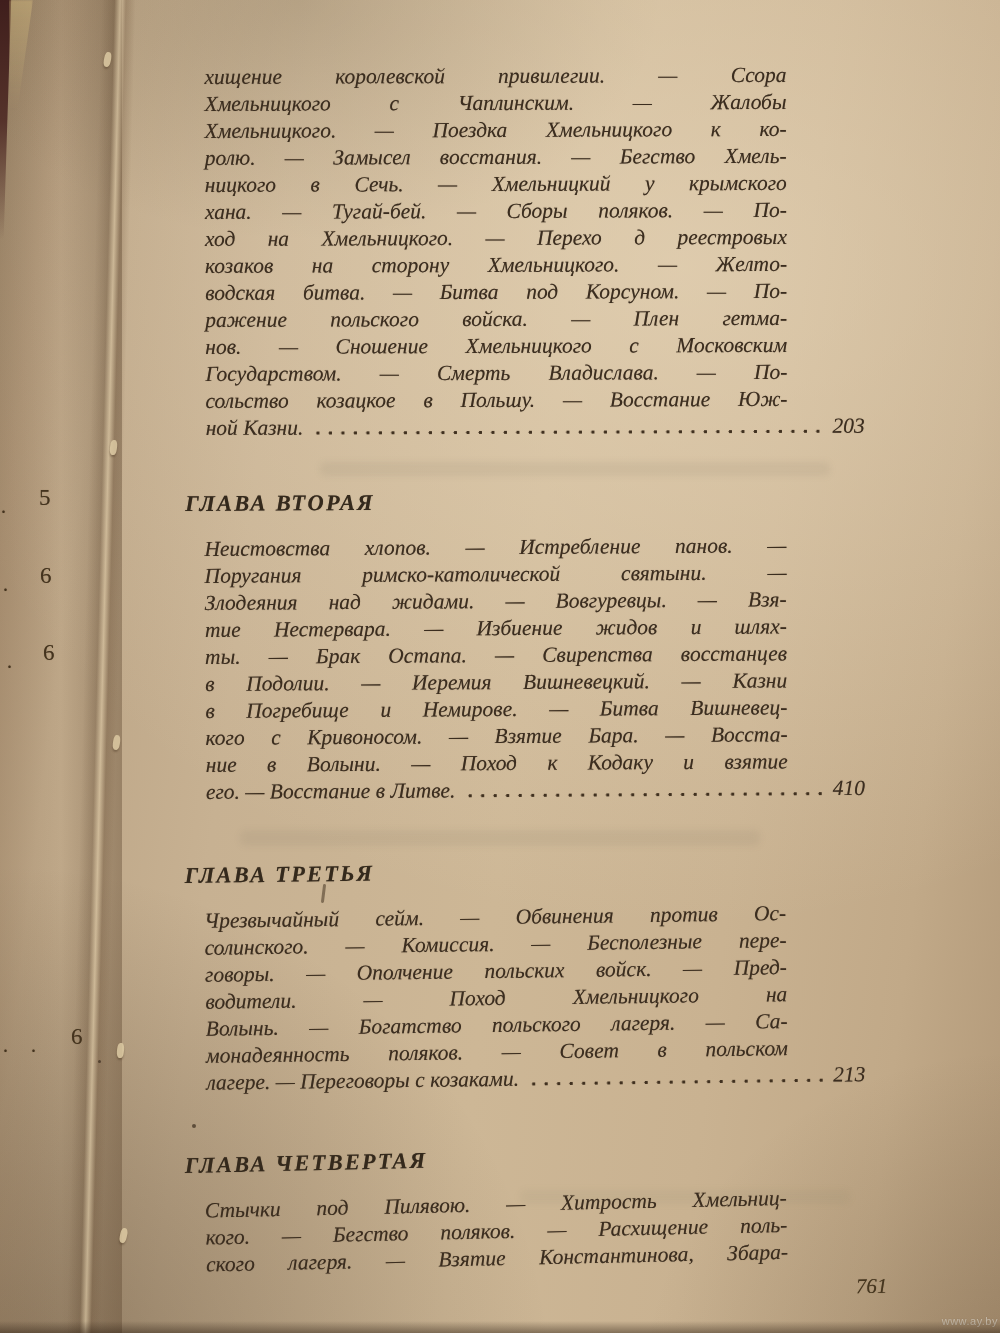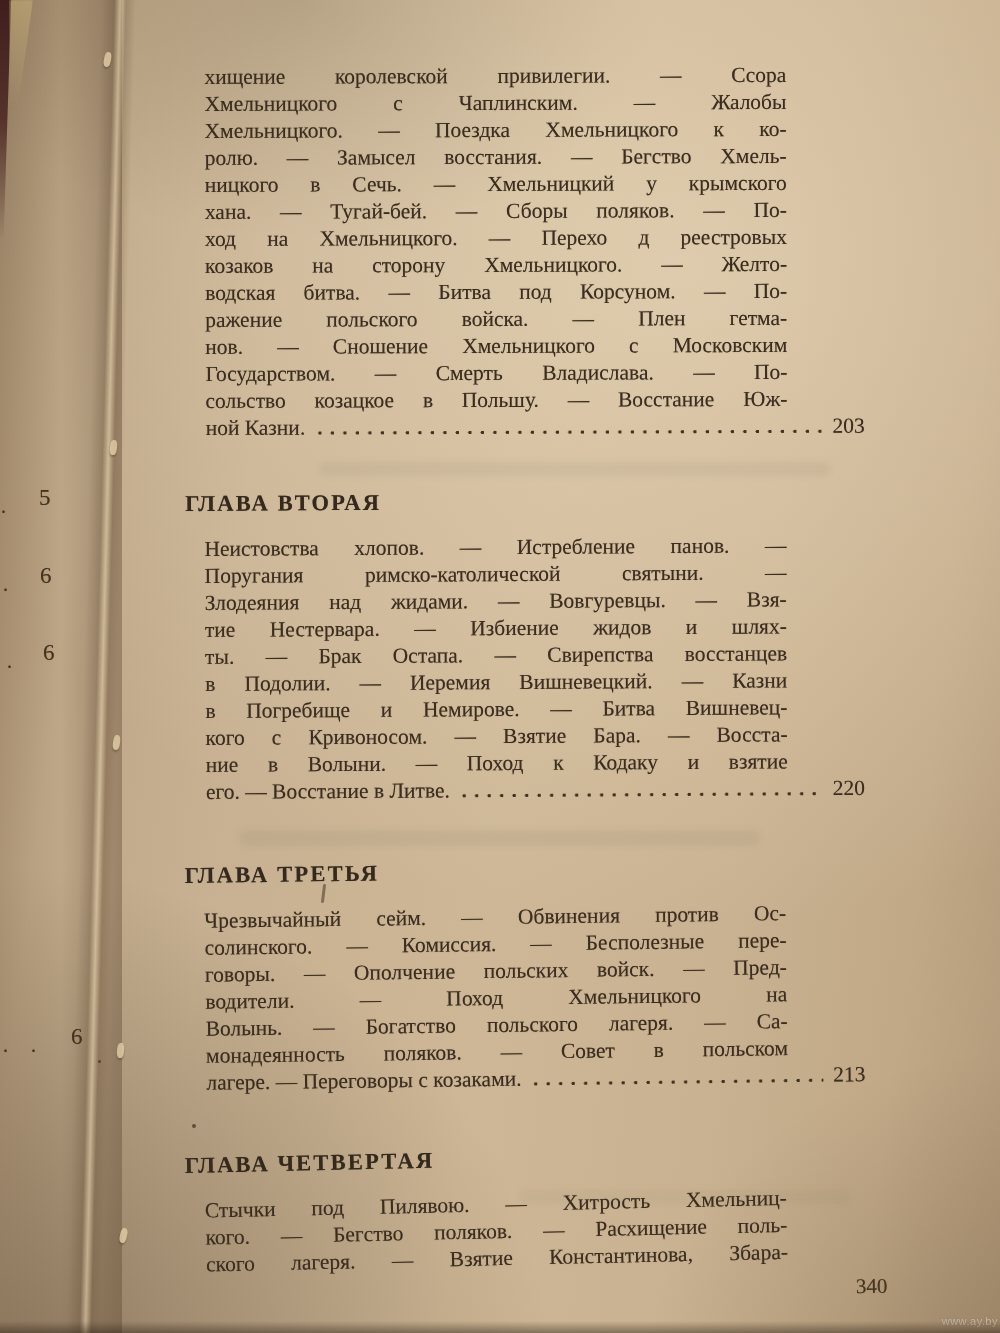--- a/index.html
+++ b/index.html
@@ -69,21 +69,21 @@
     background: rgba(70,52,35,0.55); transform: rotate(7deg); border-radius: 2px;
   }
   .speck {
     position: absolute; width: 4px; height: 4px; border-radius: 50%;
     background: rgba(58,44,30,0.7);
   }
   .speck.p1 { left: 192px; top: 1124px; }
   .speck.p2 { left: 98px;  top: 1060px; width: 3px; height: 3px; }
 
   
-  .toc { position: absolute; left: 0; top: 0; width: 1000px; height: 1333px; color: #3b2d1f; }
+  .toc { position: absolute; left: 0; top: 0; width: 1000px; height: 1333px; color: #3b2d1f; font-style: italic; }
   .section { position: absolute; left: 186px; width: 678px; transform-origin: left center; }
   .section.s1 { top: 64px;  transform: rotate(-0.2deg); }
   .section.s2 { top: 489px; transform: rotate(-0.35deg); }
   .section.s3 { top: 861px; transform: rotate(-0.75deg); }
   .section.s4 { top: 1151px; transform: rotate(-1.25deg); }
   .heading {
     font-weight: bold; font-size: 22.5px; line-height: 30px;
     letter-spacing: 2.2px; color: #34291c; margin: 0 0 17px 0;
     text-shadow: 0 0 0.7px rgba(52,41,28,0.55);
   }
@@ -209,21 +209,21 @@
           <div class="toc-line">тие Нестервара. — Избиение жидов и шлях-</div>
           <div class="toc-line">ты. — Брак Остапа. — Свирепства восстанцев</div>
           <div class="toc-line">в Подолии. — Иеремия Вишневецкий. — Казни</div>
           <div class="toc-line">в Погребище и Немирове. — Битва Вишневец-</div>
           <div class="toc-line">кого с Кривоносом. — Взятие Бара. — Восста-</div>
           <div class="toc-line">ние в Волыни. — Поход к Кодаку и взятие</div>
         </div>
       <div class="tail">
         <span class="tail-text">его. — Восстание в Литве.</span>
         <span class="leader"></span>
-        <span class="pagenum">220</span>
+        <span class="pagenum">410</span>
       </div>
     </section>
 
     <section class="section s3">
       <h2 class="heading">ГЛАВА ТРЕТЬЯ</h2>
       <div class="lines">
           <div class="toc-line">Чрезвычайный сейм. — Обвинения против Ос-</div>
           <div class="toc-line">солинского. — Комиссия. — Бесполезные пере-</div>
           <div class="toc-line">говоры. — Ополчение польских войск. — Пред-</div>
           <div class="toc-line">водители. — Поход Хмельницкого на</div>
@@ -239,18 +239,18 @@
 
     <section class="section s4">
       <h2 class="heading">ГЛАВА ЧЕТВЕРТАЯ</h2>
       <div class="lines">
           <div class="toc-line">Стычки под Пилявою. — Хитрость Хмельниц-</div>
           <div class="toc-line">кого. — Бегство поляков. — Расхищение поль-</div>
           <div class="toc-line">ского лагеря. — Взятие Константинова, Збара-</div>
         </div>
     </section>
 
-    <div class="bottom-num">340</div>
+    <div class="bottom-num">761</div>
   </div>
 
   <div class="watermark">www.ay.by</div>
   <div class="bottom-shade"></div>
 </div>
 
 </body></html>

